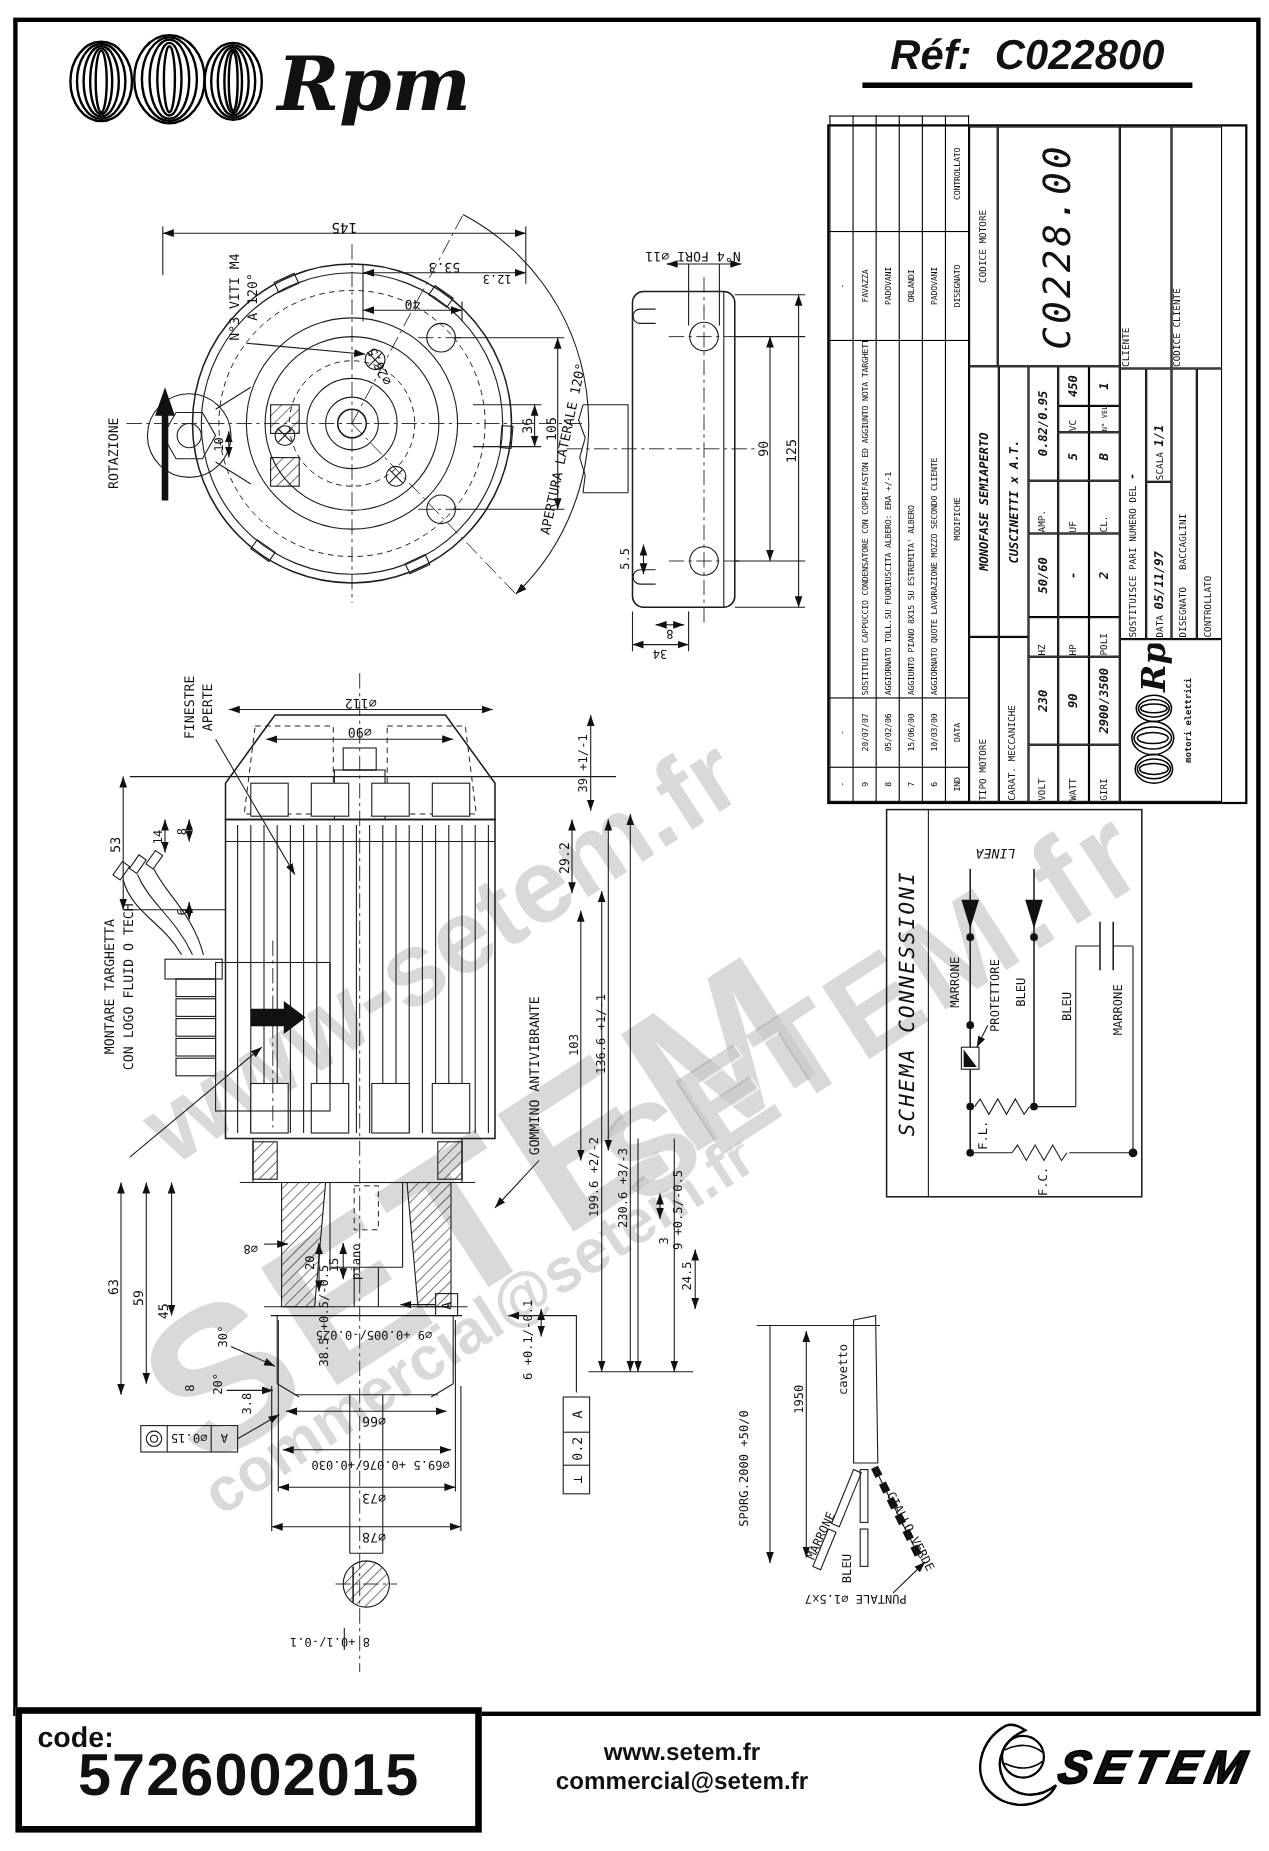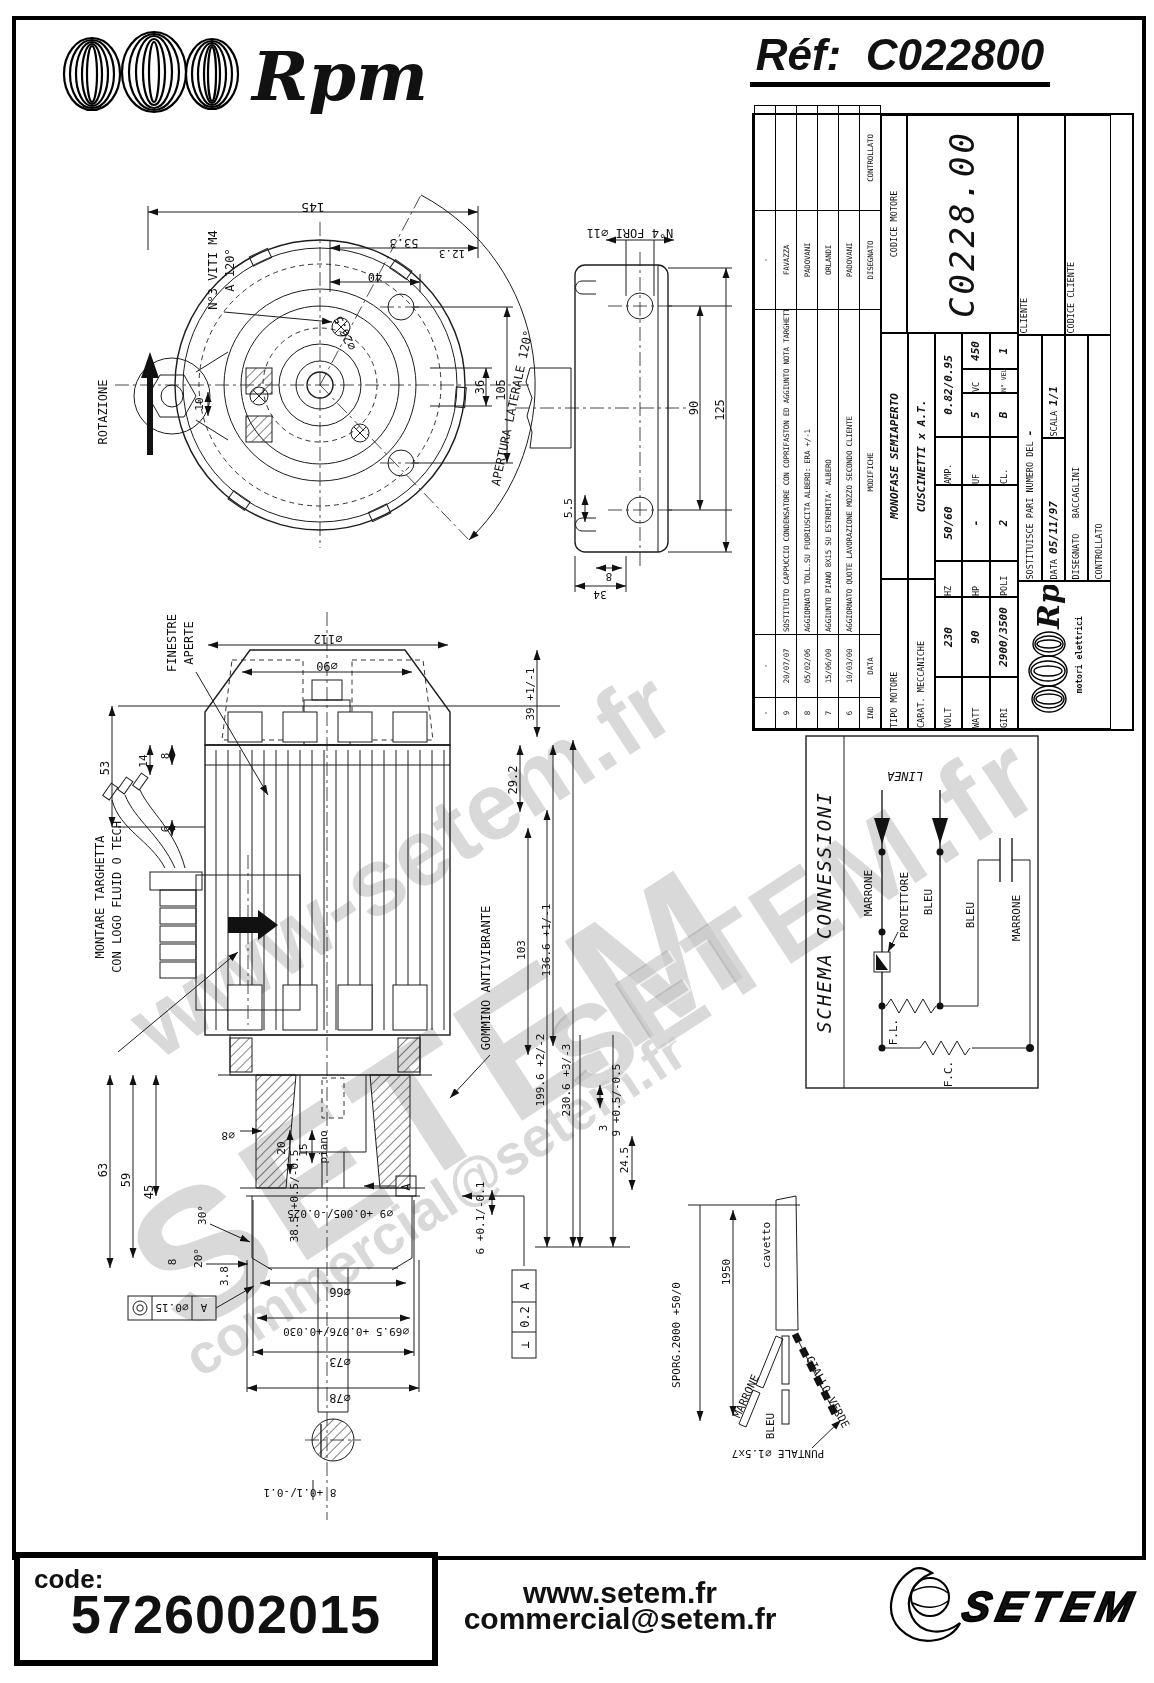--- a/index.html
+++ b/index.html
@@ -6,22 +6,22 @@
   #page{position:relative;width:1154px;height:1683px;background:#fff;overflow:hidden;
         font-family:"DejaVu Sans Mono",monospace;color:#111;}
   .abs{position:absolute;}
   #frame{left:12px;top:16px;width:1126px;height:1536px;border:4px solid #000;}
   
   .wm{position:absolute;font-family:"Liberation Sans",sans-serif;font-weight:bold;
       color:rgba(130,130,130,0.30);transform:rotate(-33deg);transform-origin:left center;
       white-space:nowrap;z-index:1;text-shadow:2px 2px 0 rgba(255,255,255,0.55);}
   
   #brand{left:30px;top:22px;z-index:4;}
-  #refbox{left:750px;top:30px;width:300px;z-index:4;font-family:"Liberation Sans",sans-serif;
-          font-style:italic;font-weight:bold;font-size:44px;border-bottom:5px solid #000;
+  #refbox{left:784px;top:30px;width:300px;z-index:4;font-family:"Liberation Sans",sans-serif;
+          font-style:italic;font-weight:bold;font-size:38px;border-bottom:5px solid #000;
           padding-bottom:2px;text-align:center;white-space:nowrap;}
   
   #draw{left:0;top:0;z-index:2;}
   svg text{fill:#111;}
   .t{text-anchor:middle;font-family:"DejaVu Sans Mono",monospace;}
   .s12{font-size:12px;}
   .s11{font-size:11px;}
   .s13{font-size:13px;}
   .it{font-style:italic;}
   .ln{stroke:#1d1d1d;stroke-width:1;fill:none;}
@@ -39,21 +39,21 @@
   .hdr{font-size:8px;}
   .cadval{font-style:italic;font-weight:bold;font-size:11px;}
   .lblcell{font-size:8.5px;}
   .bigcode{font-style:italic;font-size:34px;letter-spacing:3px;text-align:center;}
   .flexrow{display:flex;}
   .cell{border:1px solid #000;box-sizing:border-box;overflow:hidden;white-space:nowrap;}
   
   #codebox{left:14px;top:1552px;width:424px;height:114px;border:6px solid #000;background:#fff;z-index:5;box-sizing:border-box;font-family:"Liberation Sans",sans-serif;}
   #codebox .cl1{font-weight:bold;font-size:26px;margin:6px 0 0 14px;}
   #codebox .cl2{font-weight:bold;font-size:54px;text-align:center;margin-top:-12px;letter-spacing:1px;}
-  #siteblock{left:455px;top:1580px;width:330px;text-align:center;z-index:5;font-family:"Liberation Sans",sans-serif;font-weight:bold;font-size:30px;line-height:26px;}
+  #siteblock{left:455px;top:1580px;width:330px;text-align:center;z-index:5;font-family:"Liberation Sans",sans-serif;font-weight:bold;font-size:22px;line-height:26px;}
   #addr{left:450px;top:1642px;width:700px;z-index:5;font-family:"Liberation Sans",sans-serif;font-size:17.5px;white-space:nowrap;}
   #setemlogo{left:880px;top:1565px;z-index:5;}
 </style>
 </head>
 <body>
 
 <div id="page">
 
   <div class="abs" id="frame"></div>
 

